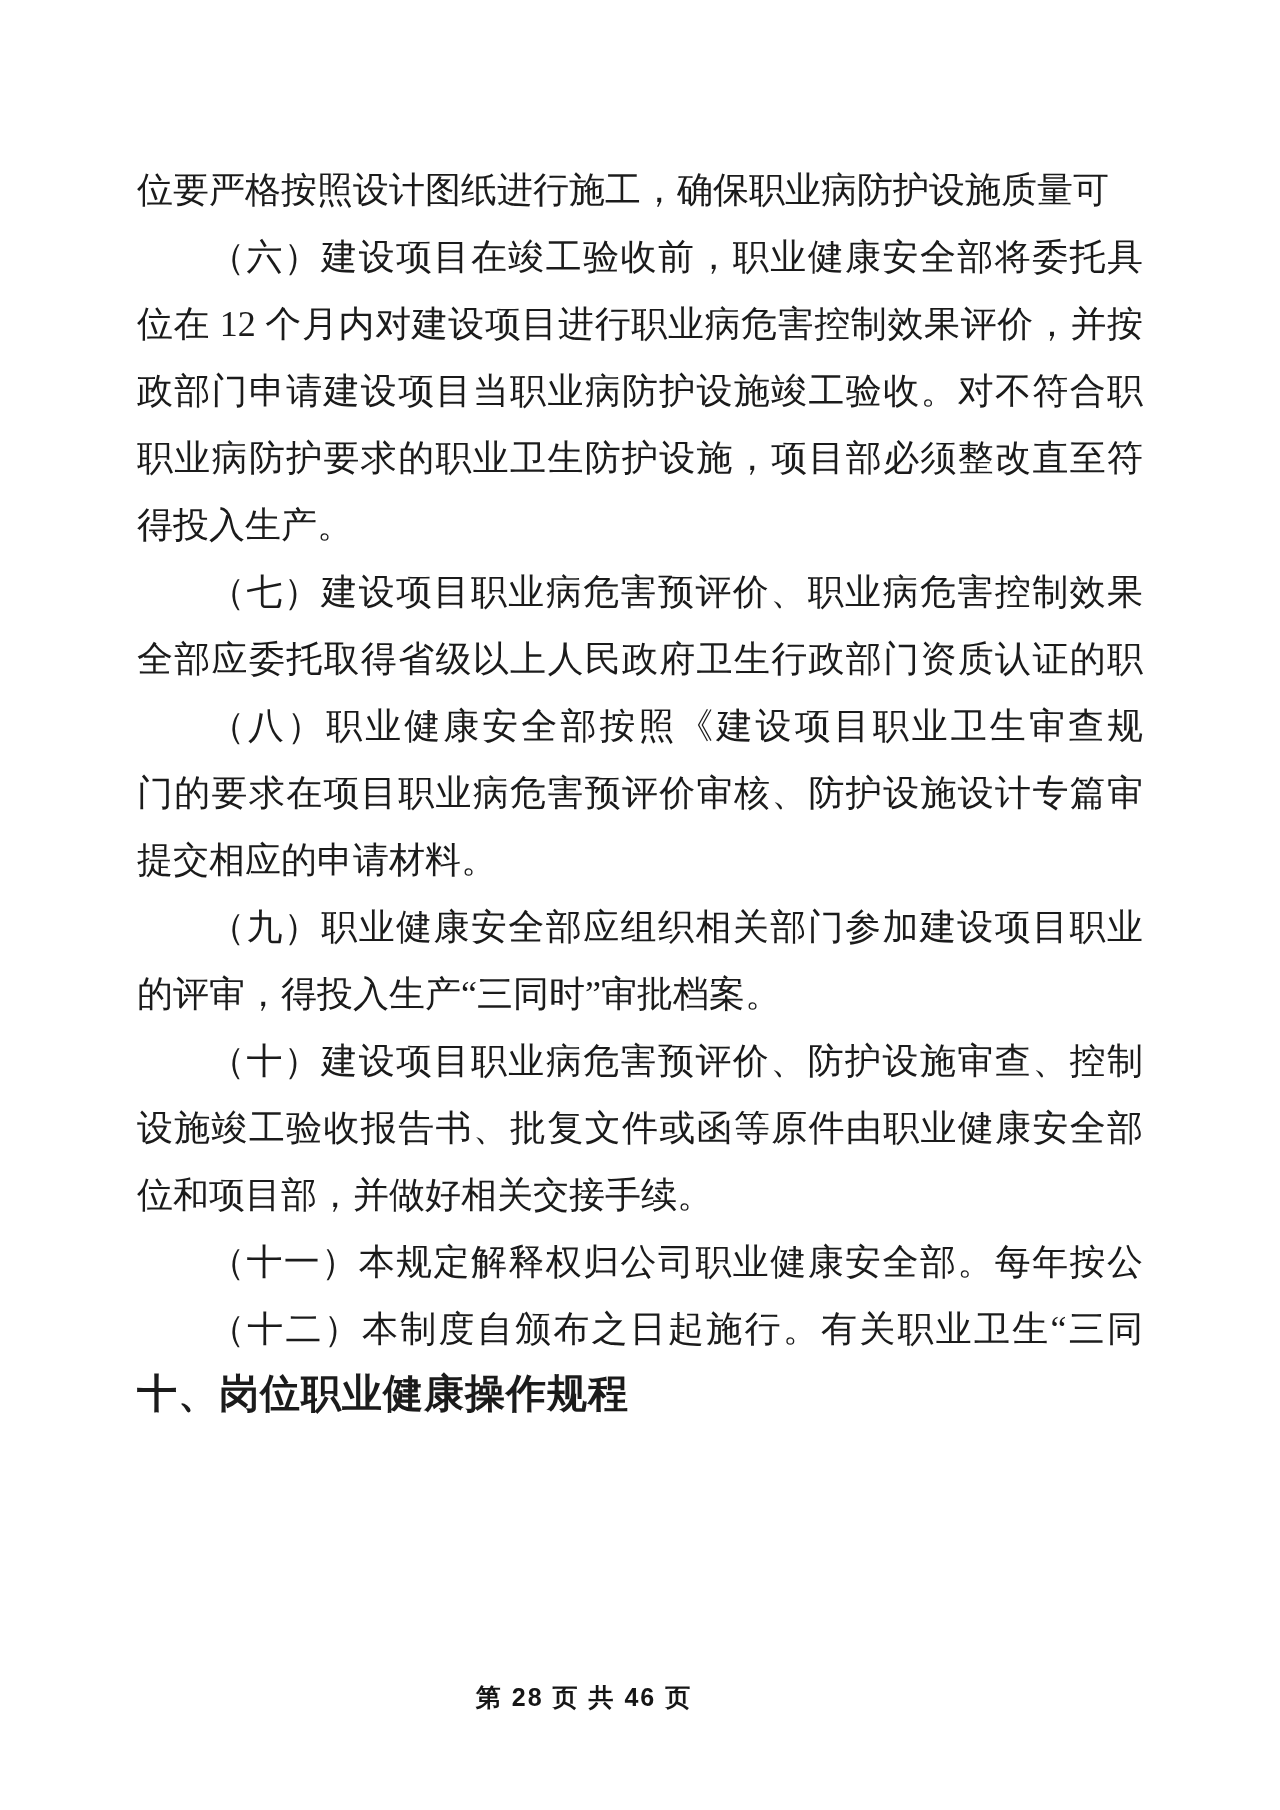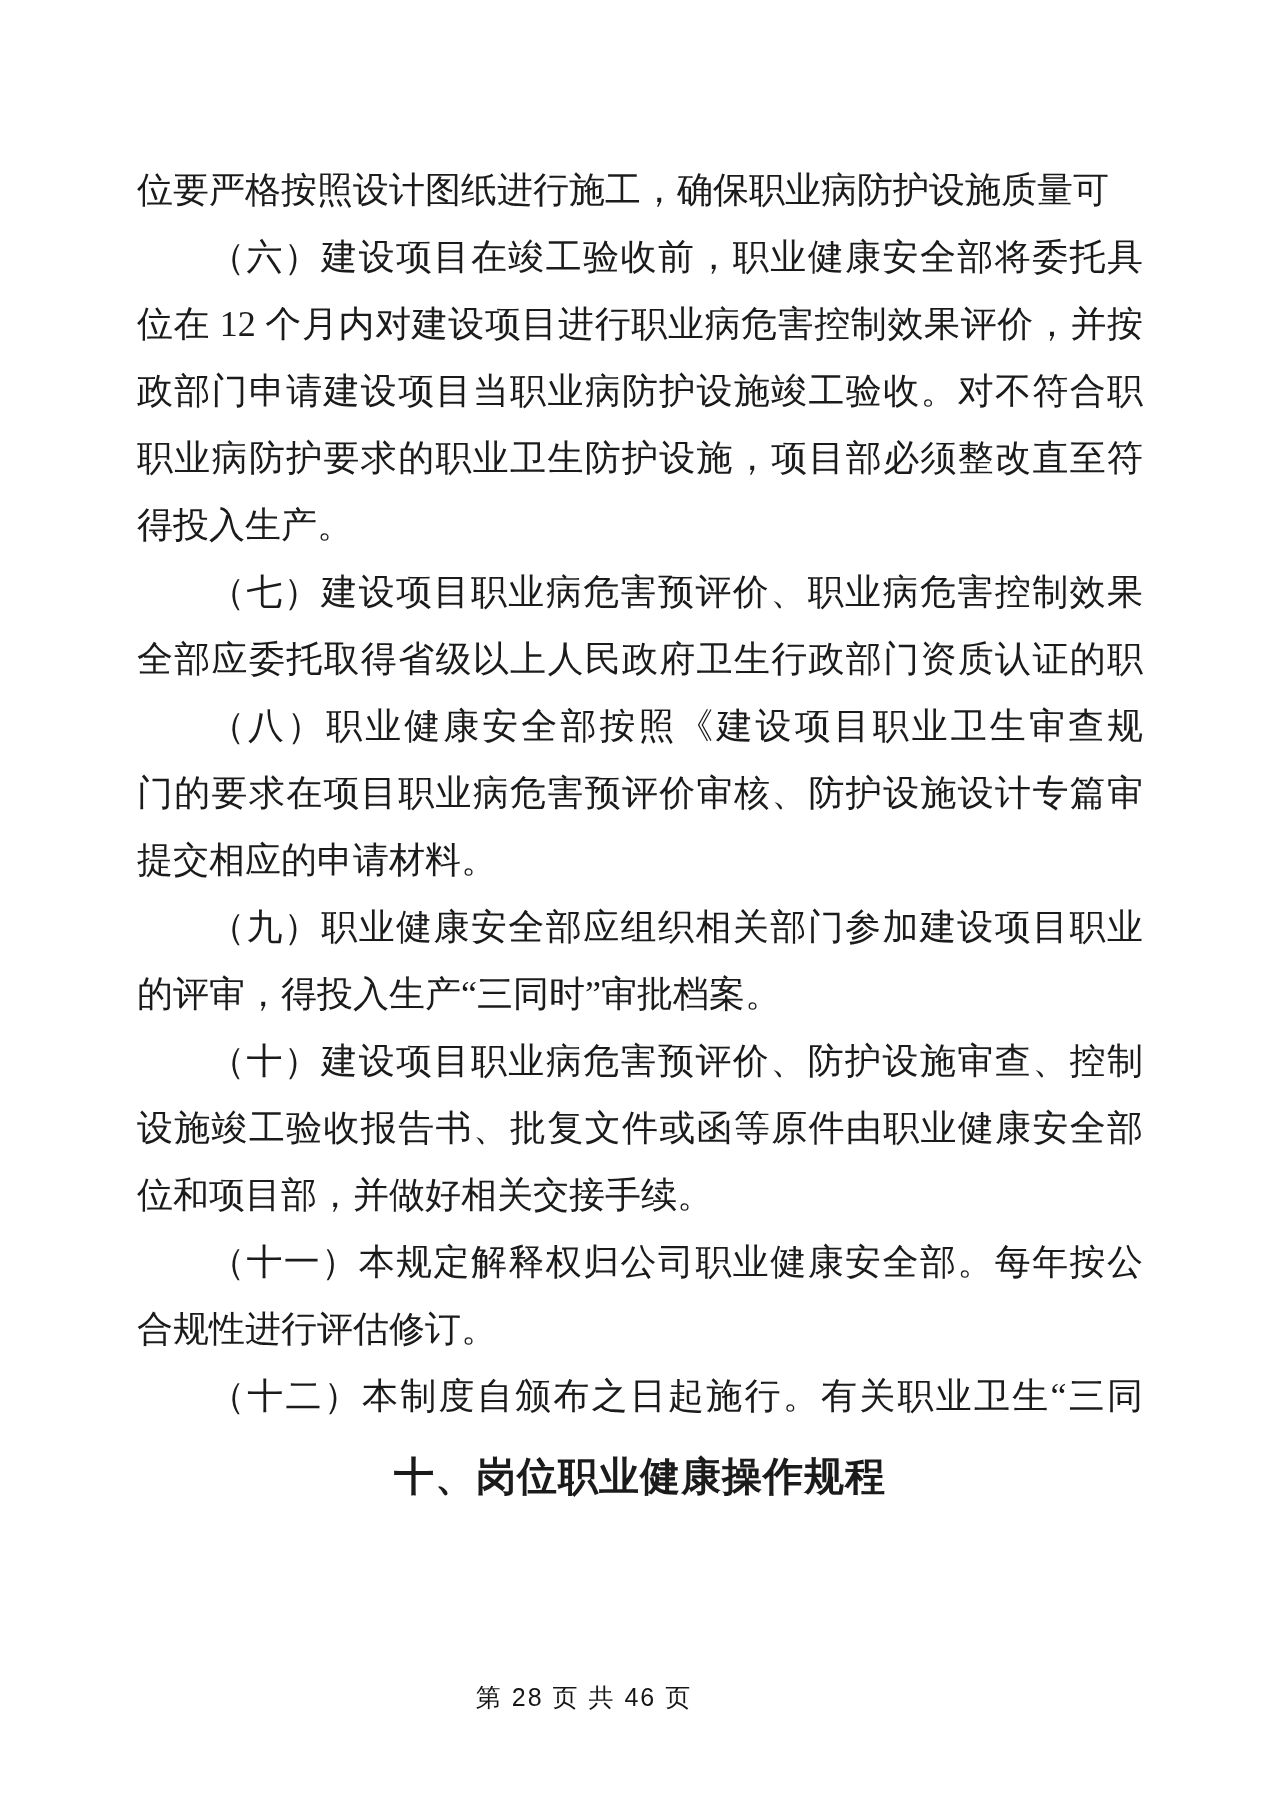--- a/index.html
+++ b/index.html
@@ -30,43 +30,42 @@
     text-align: left;
   }
   .line.full {
     text-align: justify;
     text-align-last: justify;
   }
   .line.indent {
     text-indent: 72px;
   }
   .section-heading {
-    margin-top: 16px;
+    margin-top: 0;
     height: 60px;
     line-height: 60px;
     font-size: 40px;
     font-weight: 700;
-    text-align: center;
     font-family: "Liberation Sans", "DejaVu Sans", sans-serif;
     letter-spacing: 1px;
   }
   .footer {
     position: absolute;
     top: 1680px;
     left: 0;
     width: 1280px;
     text-align: center;
   }
   .footer .page-label {
     position: relative;
     left: -56px;
     display: inline-block;
     font-size: 25px;
     line-height: 34px;
-    font-weight: 400;
+    font-weight: 700;
     letter-spacing: 2px;
     font-family: "Liberation Sans", "DejaVu Sans", sans-serif;
     color: #161616;
   }
 </style>
 </head>
 <body>
 
 <div class="page">
   <div class="content">
@@ -80,21 +79,20 @@
     <div class="line full">全部应委托取得省级以上人民政府卫生行政部门资质认证的职业卫生技术服</div>
     <div class="line indent full">（八）职业健康安全部按照《建设项目职业卫生审查规定》和卫生行政部</div>
     <div class="line full">门的要求在项目职业病危害预评价审核、防护设施设计专篇审查、竣工验收中</div>
     <div class="line">提交相应的申请材料。</div>
     <div class="line indent full">（九）职业健康安全部应组织相关部门参加建设项目职业卫生“三同时”</div>
     <div class="line">的评审，得投入生产“三同时”审批档案。</div>
     <div class="line indent full">（十）建设项目职业病危害预评价、防护设施审查、控制效果评价、防护</div>
     <div class="line full">设施竣工验收报告书、批复文件或函等原件由职业健康安全部移交给设计单</div>
     <div class="line">位和项目部，并做好相关交接手续。</div>
     <div class="line indent full">（十一）本规定解释权归公司职业健康安全部。每年按公司 HSE 流程对其</div>
-    <div class="line">合规性进行评估修订。</div>
     <div class="line indent full">（十二）本制度自颁布之日起施行。有关职业卫生“三同时”的其他规定</div>
 
     <div class="section-heading">十、岗位职业健康操作规程</div>
   </div>
 
   <div class="footer">
     <span class="page-label">第 28 页 共 46 页</span>
   </div>
 </div>
 

